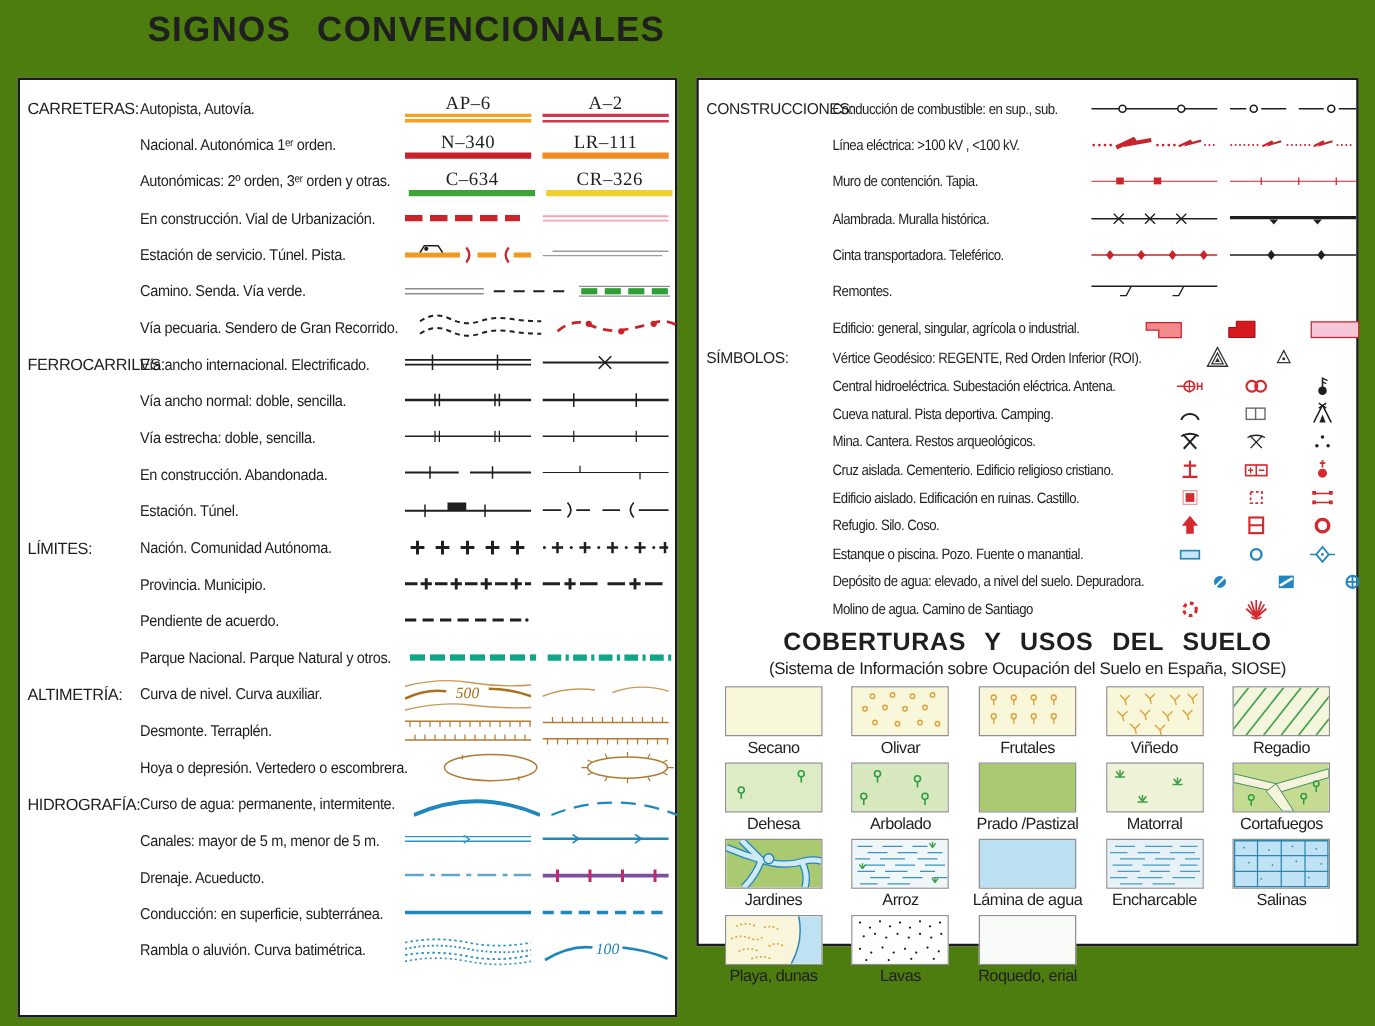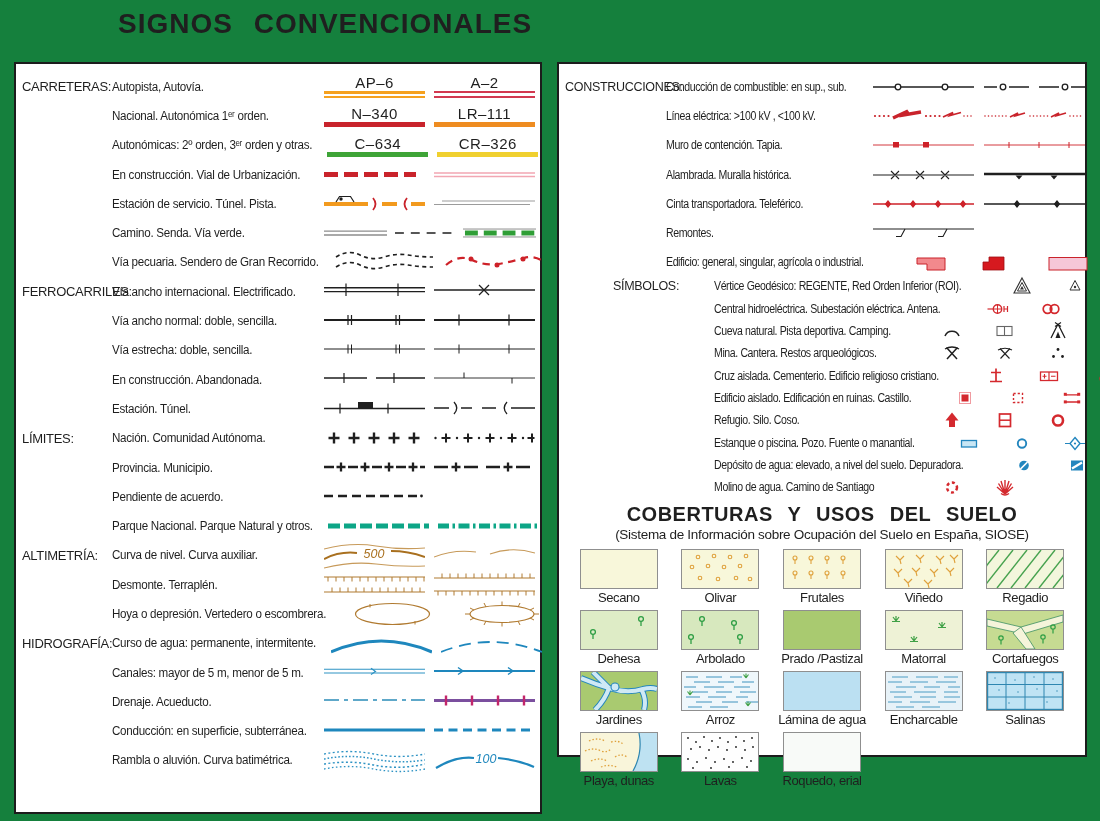--- a/index.html
+++ b/index.html
@@ -1,37 +1,37 @@
 <!DOCTYPE html>
 <html><head>
 <meta charset="utf-8">
 <style>
   * { margin:0; padding:0; box-sizing:border-box; }
   html,body { background:#ffffff; }
-  .page { position:relative; width:1100px; height:821px; background:#15803d;
+  .page { position:relative; width:1100px; height:821px; background:#4d7c0f;
           font-family:"Liberation Sans","DejaVu Sans",sans-serif; color:#1f1f1f; overflow:hidden; }
   .title { position:absolute; left:118px; top:8px; font-size:28px; font-weight:700;
            letter-spacing:1px; word-spacing:12px; white-space:nowrap; }
   .panel { position:absolute; border:2px solid #1c1c1c; background:#fff; }
   .panel.left  { left:14px;  top:62px; width:528px; height:752px; padding-top:8px; }
   .panel.right { left:557px; top:62px; width:530px; height:695px; padding-top:8px; }
 
   .row  { display:flex; align-items:center; height:29.3px; }
-  .rowS { display:flex; align-items:center; height:22.3px;padding-left:48px; }
+  .rowS { display:flex; align-items:center; height:22.3px; }
   .sec  { width:96px; flex:none; padding-left:6px; font-size:13px; letter-spacing:-0.3px; white-space:nowrap; }
   .secR { width:107px; flex:none; padding-left:6px; font-size:12.5px; letter-spacing:-0.3px; white-space:nowrap; }
   .desc { flex:1; font-size:12.5px; letter-spacing:-0.3px; white-space:nowrap;
           transform:scaleX(0.93); transform-origin:left center; }
   .descR{ flex:1; font-size:12px; letter-spacing:-0.45px; white-space:nowrap;
           transform:scaleX(0.88); transform-origin:left center; }
   .sym  { width:216px; flex:none; display:flex; gap:9px; padding-right:4px; align-items:center; }
   .symR { width:212px; flex:none; display:flex; gap:10px; align-items:center; }
   .symS { width:160px; flex:none; display:flex; align-items:center; }
   .slot { width:53.3px; display:flex; justify-content:center; align-items:center; }
-  .cell { width:101px; height:29px; position:relative; display:flex; flex-direction:column; justify-content:center; }
+  .cell { width:101px; height:29px; position:relative; display:flex; flex-direction:column; justify-content:center;font-family:Liberation Serif, serif; }
   .cellR{ width:101px; height:26px; display:flex; flex-direction:column; justify-content:center; }
   .cell svg, .cellR svg { display:block; }
 
   .road { justify-content:flex-end; padding-bottom:3px; }
   .badge { font-size:15px; line-height:16px; text-align:center; letter-spacing:0.5px; }
   .rl { width:100%; }
   .rl-ap { height:7px; background:linear-gradient(to bottom,#F5A11F 0 2.5px,#fff 2.5px 4.5px,#F5A11F 4.5px 7px); }
   .rl-a  { height:7px; background:linear-gradient(to bottom,#D23950 0 2.3px,#fff 2.3px 4.7px,#D23950 4.7px 7px); }
   .rl-n  { height:5px; background:#C8232C; }
   .rl-lr { height:5px; background:#EE8C21; }

